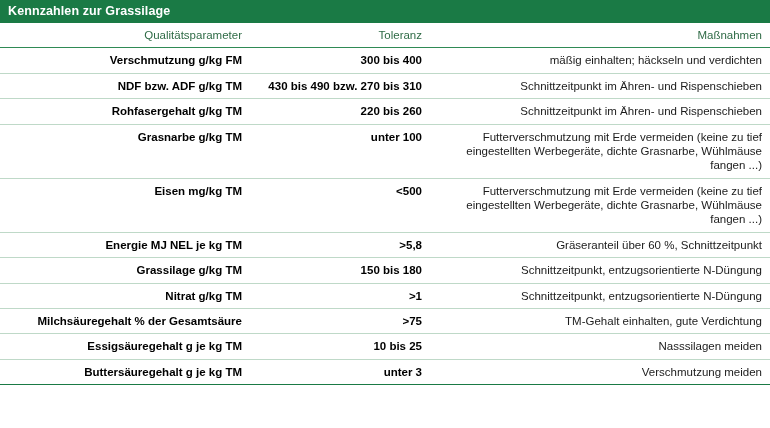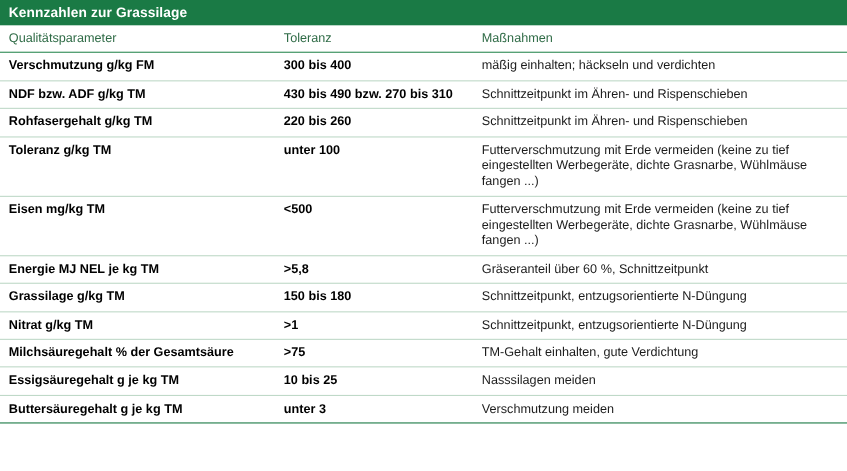--- a/index.html
+++ b/index.html
@@ -32,21 +32,21 @@
   table.kz {
     width: 100%;
     border-collapse: collapse;
     table-layout: fixed;
   }
   table.kz col.c1 { width: 250px; }
   table.kz col.c2 { width: 180px; }
   table.kz col.c3 { width: 340px; }
 
   table.kz th, table.kz td {
-    text-align: left;
+    text-align: right;
     vertical-align: top;
     padding: 5px 8px 5px 8px;
     font-size: 11.5px;
     line-height: 1.25;
     box-sizing: border-box;
   }
   table.kz thead th {
     color: #2f6b46;
     font-weight: normal;
     font-size: 11.5px;
@@ -103,21 +103,21 @@
         <td class="col-param">NDF bzw. ADF g/kg TM</td>
         <td class="col-tol">430 bis 490 bzw. 270 bis 310</td>
         <td class="col-maß">Schnittzeitpunkt im Ähren- und Rispenschieben</td>
       </tr>
       <tr>
         <td class="col-param">Rohfasergehalt g/kg TM</td>
         <td class="col-tol">220 bis 260</td>
         <td class="col-maß">Schnittzeitpunkt im Ähren- und Rispenschieben</td>
       </tr>
       <tr>
-        <td class="col-param">Toleranz g/kg TM</td>
+        <td class="col-param">Grasnarbe g/kg TM</td>
         <td class="col-tol">unter 100</td>
         <td class="col-maß">Futterverschmutzung mit Erde vermeiden (keine zu tief eingestellten Werbegeräte, dichte Grasnarbe, Wühlmäuse fangen ...)</td>
       </tr>
       <tr>
         <td class="col-param">Eisen mg/kg TM</td>
         <td class="col-tol">&lt;500</td>
         <td class="col-maß">Futterverschmutzung mit Erde vermeiden (keine zu tief eingestellten Werbegeräte, dichte Grasnarbe, Wühlmäuse fangen ...)</td>
       </tr>
       <tr>
         <td class="col-param">Energie MJ NEL je kg TM</td>

